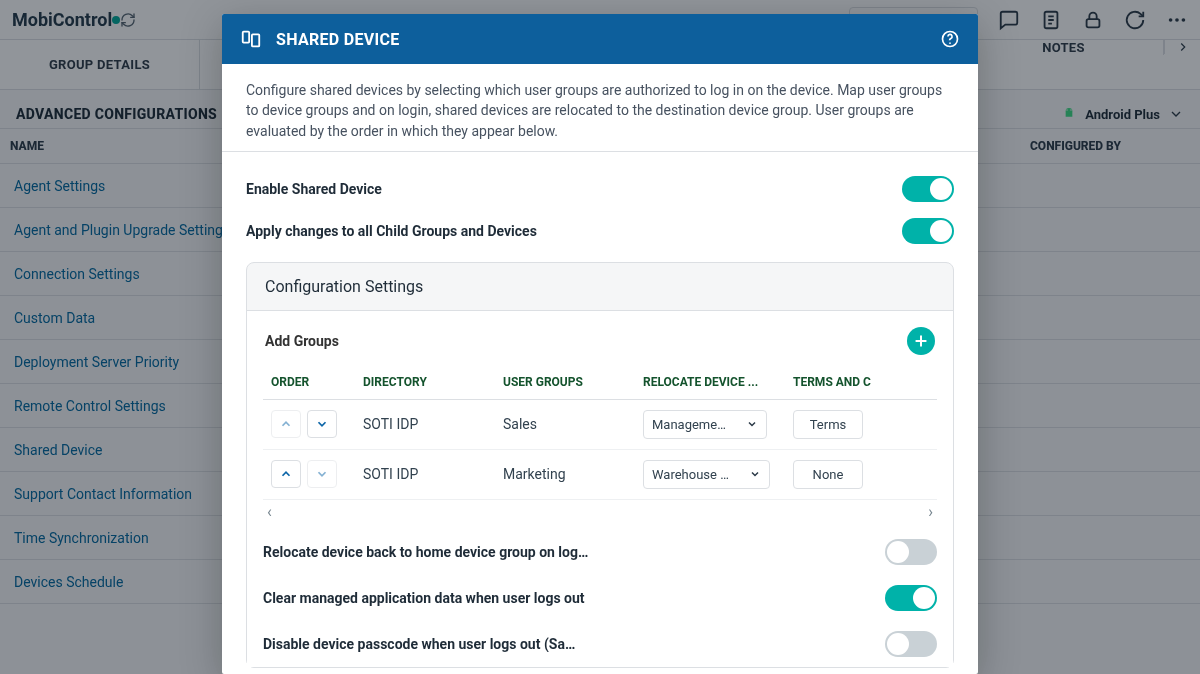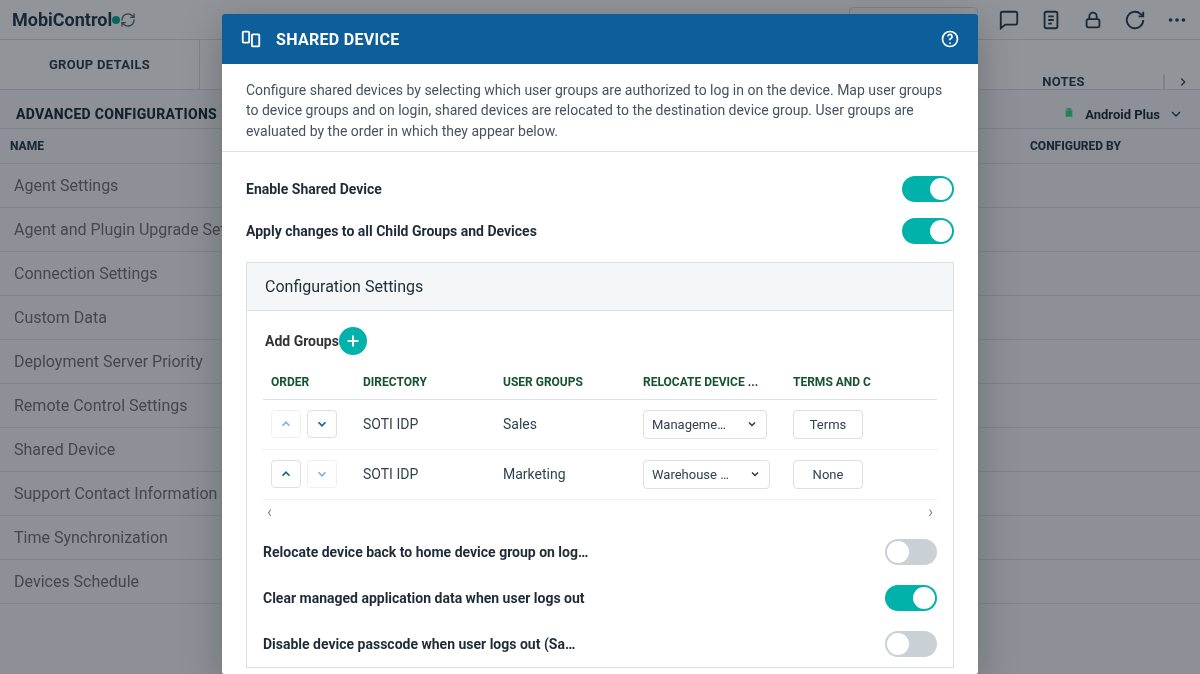--- a/index.html
+++ b/index.html
@@ -38,21 +38,21 @@
   .section-title{font-weight:800;font-size:14px;letter-spacing:.3px;color:#1d2b37}
   .platform{display:flex;align-items:center;gap:8px;color:#1d2b37;font-weight:700;font-size:13px}
   .platform svg{width:16px;height:16px}
 
   .table-head{display:flex;align-items:center;padding:10px 10px;border-bottom:1px solid var(--border);font-size:12px;font-weight:800;color:#2a3a48}
   .col-name{flex:1}
   .col-by{width:160px;text-align:left}
 
   .cfg-list{display:flex;flex-direction:column}
   .cfg-row{height:44px;border-bottom:1px solid var(--border);display:flex;align-items:center;padding:0 14px}
-  .cfg-row a{color:#737373;text-decoration:none;font-size:16px}
+  .cfg-row a{color:#0369a1;text-decoration:none;font-size:14px}
   .cfg-by{width:160px;color:#607280;font-size:14px}
 
   
   .overlay{position:fixed;inset:0;background:rgba(10,20,30,.45);display:flex;align-items:flex-start;justify-content:center;padding-top:14px;}
   .dialog{width:756px;max-width:94vw;background:#fff;box-shadow:var(--shadow);border-radius:2px;max-height:660px;overflow:hidden;display:flex;flex-direction:column}
   .dlg-head{background:var(--header);color:#fff;display:flex;align-items:center;justify-content:space-between;padding:14px 18px}
   .dlg-title{display:flex;align-items:center;gap:14px;font-weight:700;letter-spacing:.3px}
   .dlg-body{padding:16px 24px 16px;overflow:auto}
 
   .desc{color:#475260;font-size:14px;line-height:1.45;margin-bottom:10px}
@@ -61,25 +61,25 @@
   .settingRow{display:flex;align-items:center;justify-content:space-between;padding:8px 0}
   .settingRow .label{font-weight:700;color:#1f2c38;font-size:14px}
   .ellip{white-space:nowrap;overflow:hidden;text-overflow:ellipsis;max-width:540px}
 
   
   .toggle{width:52px;height:26px;border-radius:13px;background:#c9d1d6;position:relative;cursor:pointer}
   .toggle.on{background:var(--teal2)}
   .knob{position:absolute;top:2px;left:2px;width:22px;height:22px;background:#fff;border-radius:50%;transition:all .15s}
   .toggle.on .knob{left:28px}
 
-  .panel{margin-top:10px;border:1px solid var(--border);border-radius:0;background:#f5f6f7}
+  .panel{margin-top:10px;border:1px solid var(--border);border-radius:8px;background:#f5f6f7}
   .panel-head{padding:14px 18px;font-size:16px;color:#1f2c38}
   .panel-body{background:#fff;border-top:1px solid var(--border);padding:10px 16px 0}
 
-  .addg{display:flex;align-items:center;justify-content:flex-start;padding:6px 2px 10px}
+  .addg{display:flex;align-items:center;justify-content:space-between;padding:6px 2px 10px}
   .addg .t{font-weight:700;font-size:14px}
   .plus{width:28px;height:28px;border-radius:50%;background:var(--teal2);display:flex;align-items:center;justify-content:center;cursor:pointer}
 
   .gtable{width:100%;border-collapse:separate;border-spacing:0}
   .gtable th{font-size:12px;color:#14532d;text-align:left;padding:10px 8px;border-bottom:1px solid var(--border)}
   .gtable td{padding:10px 8px;border-bottom:1px solid #eef0f2;font-size:14px;color:#32424f}
   .order-btns{display:flex;gap:6px}
   .ord{width:30px;height:28px;border:1px solid var(--border);border-radius:4px;display:flex;align-items:center;justify-content:center;background:#fff}
   .ord.dis{opacity:.5}
 
@@ -145,21 +145,21 @@
           <circle cx="19" cy="12" r="2"></circle>
         </svg>
     </span>
   </div>
 </div>
 
 <div class="tabs">
   <div class="tab">
       <span>GROUP DETAILS</span>
     </div>
-  <div style="display:flex;align-items:flex-end">
+  <div style="display:flex;align-items:flex-start">
     <div class="tab">
         <span>NOTES</span>
       </div>
     <div class="tab right-collapse">
       <svg width="14" height="14" viewBox="0 0 24 24" fill="none" stroke="#2b3a47" stroke-width="2">
           <path d="M9 6l6 6-6 6"></path>
         </svg>
     </div>
   </div>
 </div>

